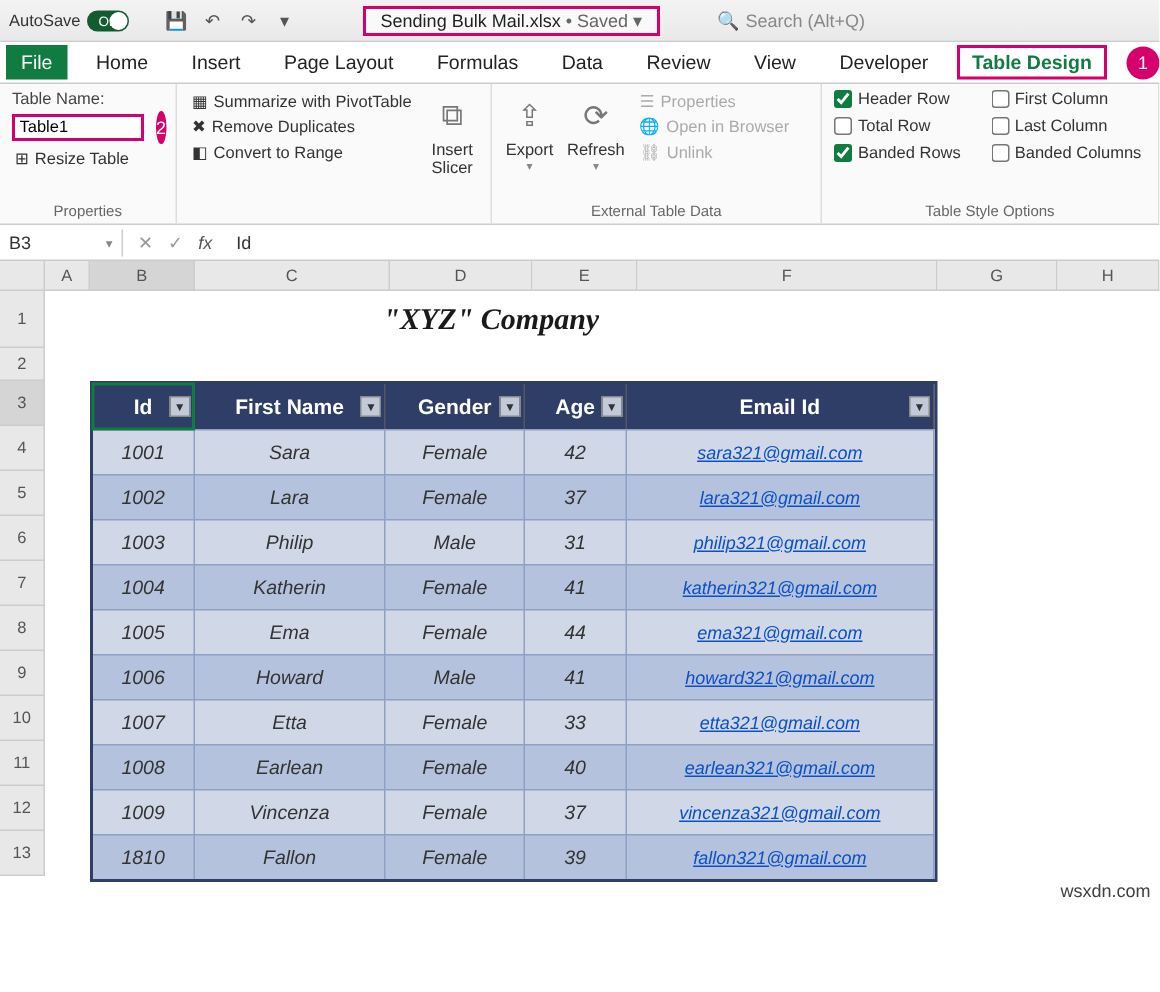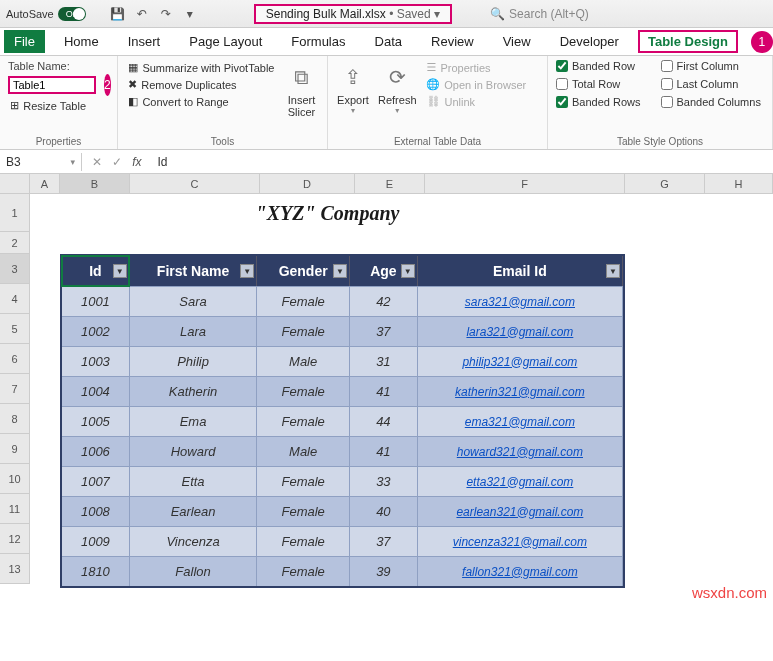--- a/index.html
+++ b/index.html
@@ -4,21 +4,21 @@
 <style>
 * { box-sizing: border-box; margin: 0; padding: 0; font-family: "Segoe UI", Arial, sans-serif; }
 body { background: #fff; width: 773px; height: 661px; overflow: hidden; font-size: 12px; color: #333; }
 
 
 .titlebar { display: flex; align-items: center; height: 28px; background: linear-gradient(#f3f3f3,#e9e9e9); border-bottom: 1px solid #ccc; padding: 0 6px; gap: 8px; }
 .autosave { display: flex; align-items: center; gap: 4px; font-size: 11px; }
 .toggle { width: 28px; height: 14px; background: #135c32; border-radius: 7px; position: relative; }
 .toggle::after { content:""; position:absolute; right:1px; top:1px; width:12px; height:12px; background:#fff; border-radius:50%; }
 .qat-icon { width: 16px; height: 16px; display: inline-flex; align-items: center; justify-content: center; color: #555; font-size: 12px; }
-.filename-box { border: 2px solid #d6006c; padding: 1px 10px; font-size: 12px; color: #222; background: #f9f9f9; margin-left: 48px; }
+.filename-box { border: 2px solid #d6006c; padding: 1px 10px; font-size: 12px; color: #222; background: #f9f9f9; margin-left: 36px; }
 .filename-box .saved { color: #666; }
 .search-box { margin-left: 30px; flex: 1; display: flex; align-items: center; gap: 4px; color: #888; font-size: 12px; }
 
 
 .tabs { display: flex; align-items: center; height: 28px; border-bottom: 1px solid #ccc; padding-left: 4px; gap: 2px; background: #fff; justify-content: space-between; }
 .tab { padding: 4px 10px; font-size: 13px; color: #222; cursor: pointer; }
 .tab.file { background: #107c41; color: #fff; }
 .tab.active { color: #107c41; border-bottom: 2px solid #107c41; font-weight: 600; }
 .tab.design { border: 2px solid #d6006c; padding: 2px 8px; }
 .callout { width: 22px; height: 22px; border-radius: 50%; background: #d6006c; color: #fff; display: inline-flex; align-items: center; justify-content: center; font-size: 12px; margin-left: 4px; }
@@ -68,21 +68,21 @@
 .thcell.id{width:68px;} .thcell.fn{width:128px;} .thcell.gn{width:93px;} .thcell.ag{width:68px;} .thcell.em{width:206px;}
 .dropbtn { position:absolute; right:2px; width:14px; height:14px; background:#c2cad9; color:#333; font-size:8px; display:flex; align-items:center; justify-content:center; border:1px solid #888;}
 .thcell.id::before { content:""; position:absolute; inset:-1px; border:2px solid #107c41; pointer-events:none; }
 .trow { display:flex; height:30px; font-size:13px;font-style:italic; }
 .trow:nth-child(odd){ background:#d0d8e8; }
 .trow:nth-child(even){ background:#b5c2dd; }
 .tcell { border-right:1px solid #8fa0c2; border-top:1px solid #8fa0c2; display:flex; align-items:center; justify-content:center; }
 .tcell.id{width:68px;} .tcell.fn{width:128px;} .tcell.gn{width:93px;text-align:right;} .tcell.ag{width:68px;} .tcell.em{width:206px;}
 .tcell.em a { color:#0b50c4; text-decoration:underline; font-size:12px;}
 
-.watermark { position:absolute; right:6px; bottom:60px; color:#ef4444; font-size:15px; }
+.watermark { position:absolute; right:6px; bottom:60px; color:#404040; font-size:12px; }
 </style>
 </head>
 <body>
 
 <div class="titlebar">
   <div class="autosave">
     <span>AutoSave</span>
     <span class="toggle"></span>
     <span style="font-size:9px;color:#fff;position:relative;left:-24px;">On</span>
   </div>
@@ -146,21 +146,20 @@
             <span>◧</span>
             <span>Convert to Range</span>
           </div>
       </div>
       <div class="big-btn">
         <div class="big-icon">⧉</div>
         <div style="text-align:center;white-space:pre-line">Insert
 Slicer</div>
       </div>
     </div>
-    <div class="group-label">Tools</div>
   </div>
 
   <div class="group" style="width:220px">
     <div class="grp-body">
       <div class="big-btn">
           <div class="big-icon">⇪</div>
           <div>Export</div>
           <span style="font-size:8px;color:#888">▾</span>
         </div>
       <div class="big-btn">
@@ -184,21 +183,21 @@
       </div>
     </div>
     <div class="group-label">External Table Data</div>
   </div>
 
   <div class="group" style="flex:1">
     <div class="grp-body" style="gap:20px;">
       <div class="col" style="gap:6px;">
         <label class="chk">
             <input type="checkbox" checked="" style="">
-            <span>Banded Row</span>
+            <span>Header Row</span>
           </label>
         <label class="chk">
             <input type="checkbox" style="">
             <span>Total Row</span>
           </label>
         <label class="chk">
             <input type="checkbox" checked="" style="">
             <span>Banded Rows</span>
           </label>
       </div>

